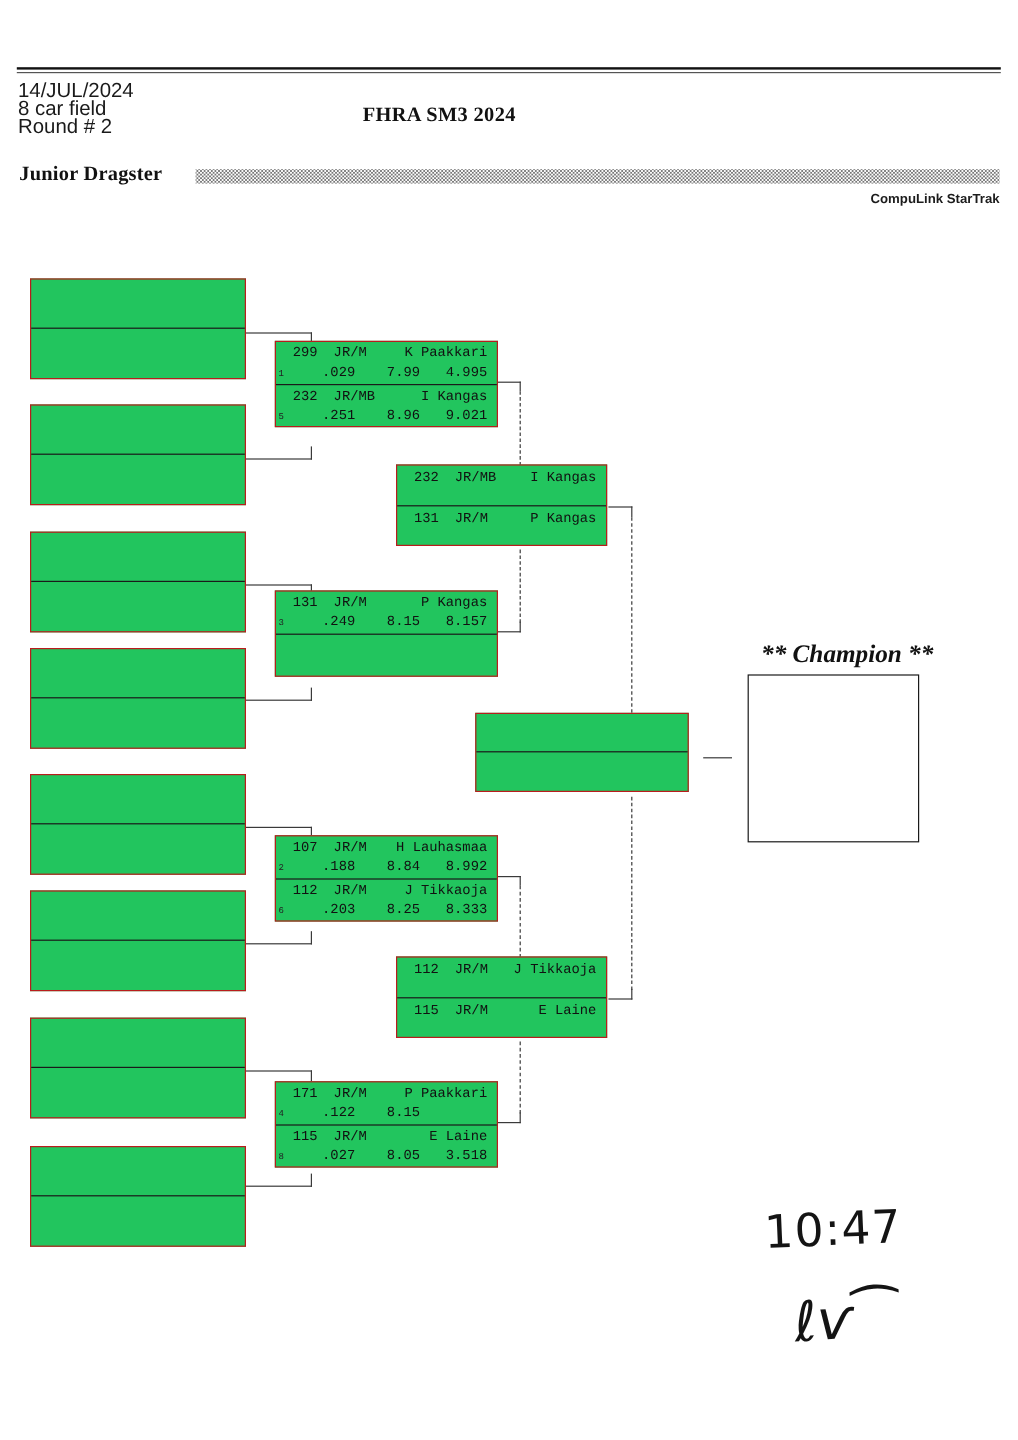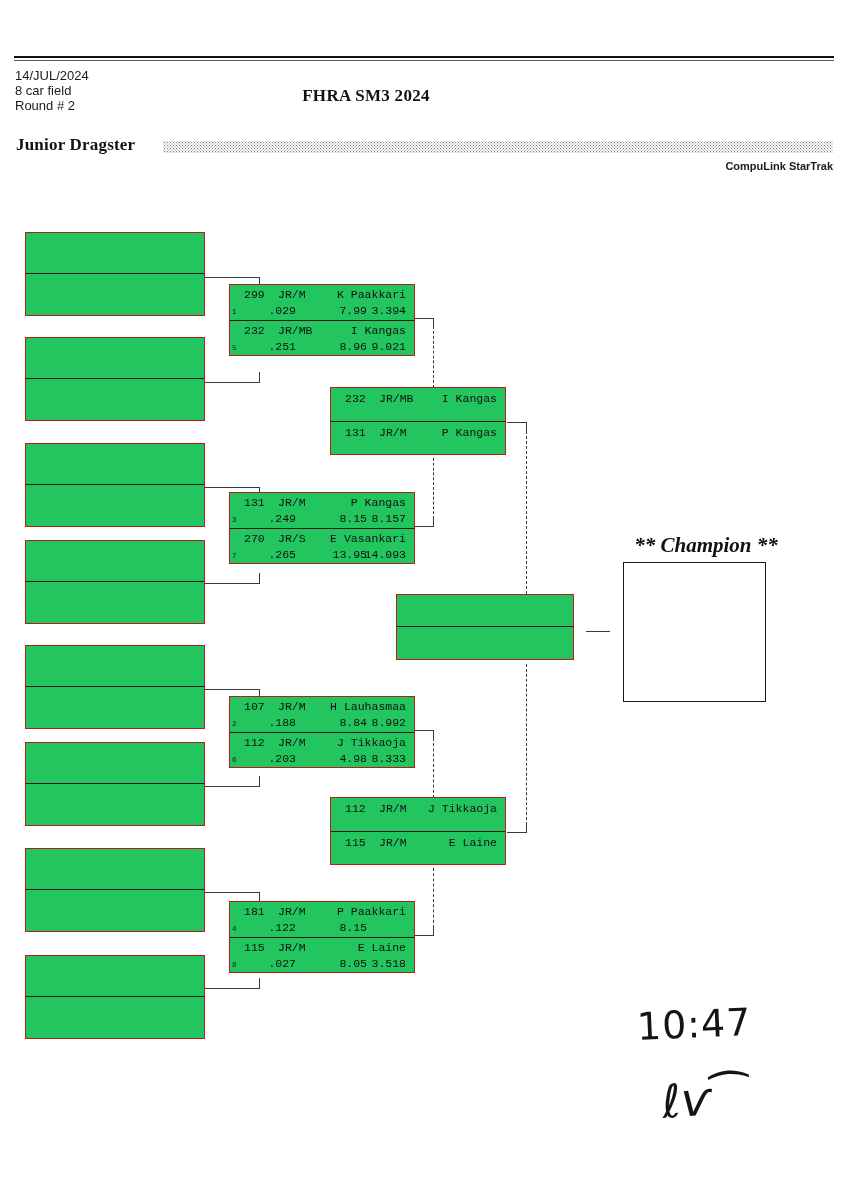--- a/index.html
+++ b/index.html
@@ -11,21 +11,21 @@
     overflow:hidden;
   }
 
   
   .rule-top{position:absolute;left:14px;width:820px;background:#111;}
   .rule-a{top:56px;height:2px;}
   .rule-b{top:60px;height:1px;background:#555;}
 
   
   .meta{position:absolute;left:15px;top:68px;width:220px;
-        font-family:"Liberation Sans", sans-serif;font-size:13px;line-height:15px;color:#1a1a1a;}
+        font-family:"Liberation Sans", sans-serif;font-size:17px;line-height:15px;color:#1a1a1a;}
   .meta div{white-space:nowrap;}
 
   .doc-title{position:absolute;left:0;top:86px;width:732px;text-align:center;
         font-family:"Liberation Serif", serif;font-weight:bold;font-size:17px;letter-spacing:.3px;}
 
   .class-name{position:absolute;left:16px;top:135px;
         font-family:"Liberation Serif", serif;font-weight:bold;font-size:17px;letter-spacing:.2px;}
 
   .stipple{position:absolute;left:163px;top:141px;width:670px;height:12px;
     background-image:
@@ -51,21 +51,21 @@
   .qf .half{height:36px;}
   .qf .nameline{position:absolute;left:0;top:1px;width:100%;height:17px;
       font-family:"Liberation Mono", monospace;font-size:11.5px;line-height:17px;white-space:nowrap;}
   .qf .dataline{position:absolute;left:0;top:17px;width:100%;height:18px;
       font-family:"Liberation Mono", monospace;font-size:11.5px;line-height:18px;white-space:nowrap;}
   .qf .car{position:absolute;left:14px;}
   .qf .cls{position:absolute;left:48px;}
   .qf .drv{position:absolute;right:8px;}
   .qf .lane{position:absolute;left:2px;top:4px;font-size:7.5px;line-height:12px;color:#222;}
   .qf .rt{position:absolute;left:20px;width:46px;text-align:right;}
-  .qf .dial{position:absolute;left:78px;width:42px;text-align:right;margin-left:17px;}
+  .qf .dial{position:absolute;left:78px;width:42px;text-align:right;}
   .qf .et{position:absolute;right:8px;width:52px;text-align:right;}
 
   
   .sf{width:176px;height:68px;}
   .sf .half{height:34px;}
   .sf .nameline{position:absolute;left:0;top:2px;width:100%;height:17px;
       font-family:"Liberation Mono", monospace;font-size:11.5px;line-height:17px;white-space:nowrap;}
   .sf .car{position:absolute;left:14px;}
   .sf .cls{position:absolute;left:48px;}
   .sf .drv{position:absolute;right:8px;}
@@ -167,21 +167,21 @@
   <div class="half top">
     <div class="nameline">
       <span class="car">299</span>
       <span class="cls">JR/M</span>
       <span class="drv">K Paakkari</span>
     </div>
     <div class="dataline">
       <span class="lane">1</span>
       <span class="rt">.029</span>
       <span class="dial">7.99</span>
-      <span class="et">3.394</span>
+      <span class="et">4.995</span>
     </div>
   </div>
   <div class="half">
     <div class="nameline">
       <span class="car">232</span>
       <span class="cls">JR/MB</span>
       <span class="drv">I Kangas</span>
     </div>
     <div class="dataline">
       <span class="lane">5</span>
@@ -199,33 +199,20 @@
       <span class="cls">JR/M</span>
       <span class="drv">P Kangas</span>
     </div>
     <div class="dataline">
       <span class="lane">3</span>
       <span class="rt">.249</span>
       <span class="dial">8.15</span>
       <span class="et">8.157</span>
     </div>
   </div>
-  <div class="half">
-    <div class="nameline">
-      <span class="car">270</span>
-      <span class="cls">JR/S</span>
-      <span class="drv">E Vasankari</span>
-    </div>
-    <div class="dataline">
-      <span class="lane">7</span>
-      <span class="rt">.265</span>
-      <span class="dial">13.95</span>
-      <span class="et">14.093</span>
-    </div>
-  </div>
 </div>
 
 <div class="box qf" style="left:229px; top:696px;">
   <div class="half top">
     <div class="nameline">
       <span class="car">107</span>
       <span class="cls">JR/M</span>
       <span class="drv">H Lauhasmaa</span>
     </div>
     <div class="dataline">
@@ -237,30 +224,30 @@
   </div>
   <div class="half">
     <div class="nameline">
       <span class="car">112</span>
       <span class="cls">JR/M</span>
       <span class="drv">J Tikkaoja</span>
     </div>
     <div class="dataline">
       <span class="lane">6</span>
       <span class="rt">.203</span>
-      <span class="dial">4.98</span>
+      <span class="dial">8.25</span>
       <span class="et">8.333</span>
     </div>
   </div>
 </div>
 
 <div class="box qf" style="left:229px; top:901px;">
   <div class="half top">
     <div class="nameline">
-      <span class="car">181</span>
+      <span class="car">171</span>
       <span class="cls">JR/M</span>
       <span class="drv">P Paakkari</span>
     </div>
     <div class="dataline">
       <span class="lane">4</span>
       <span class="rt">.122</span>
       <span class="dial">8.15</span>
       <span class="et"></span>
     </div>
   </div>

